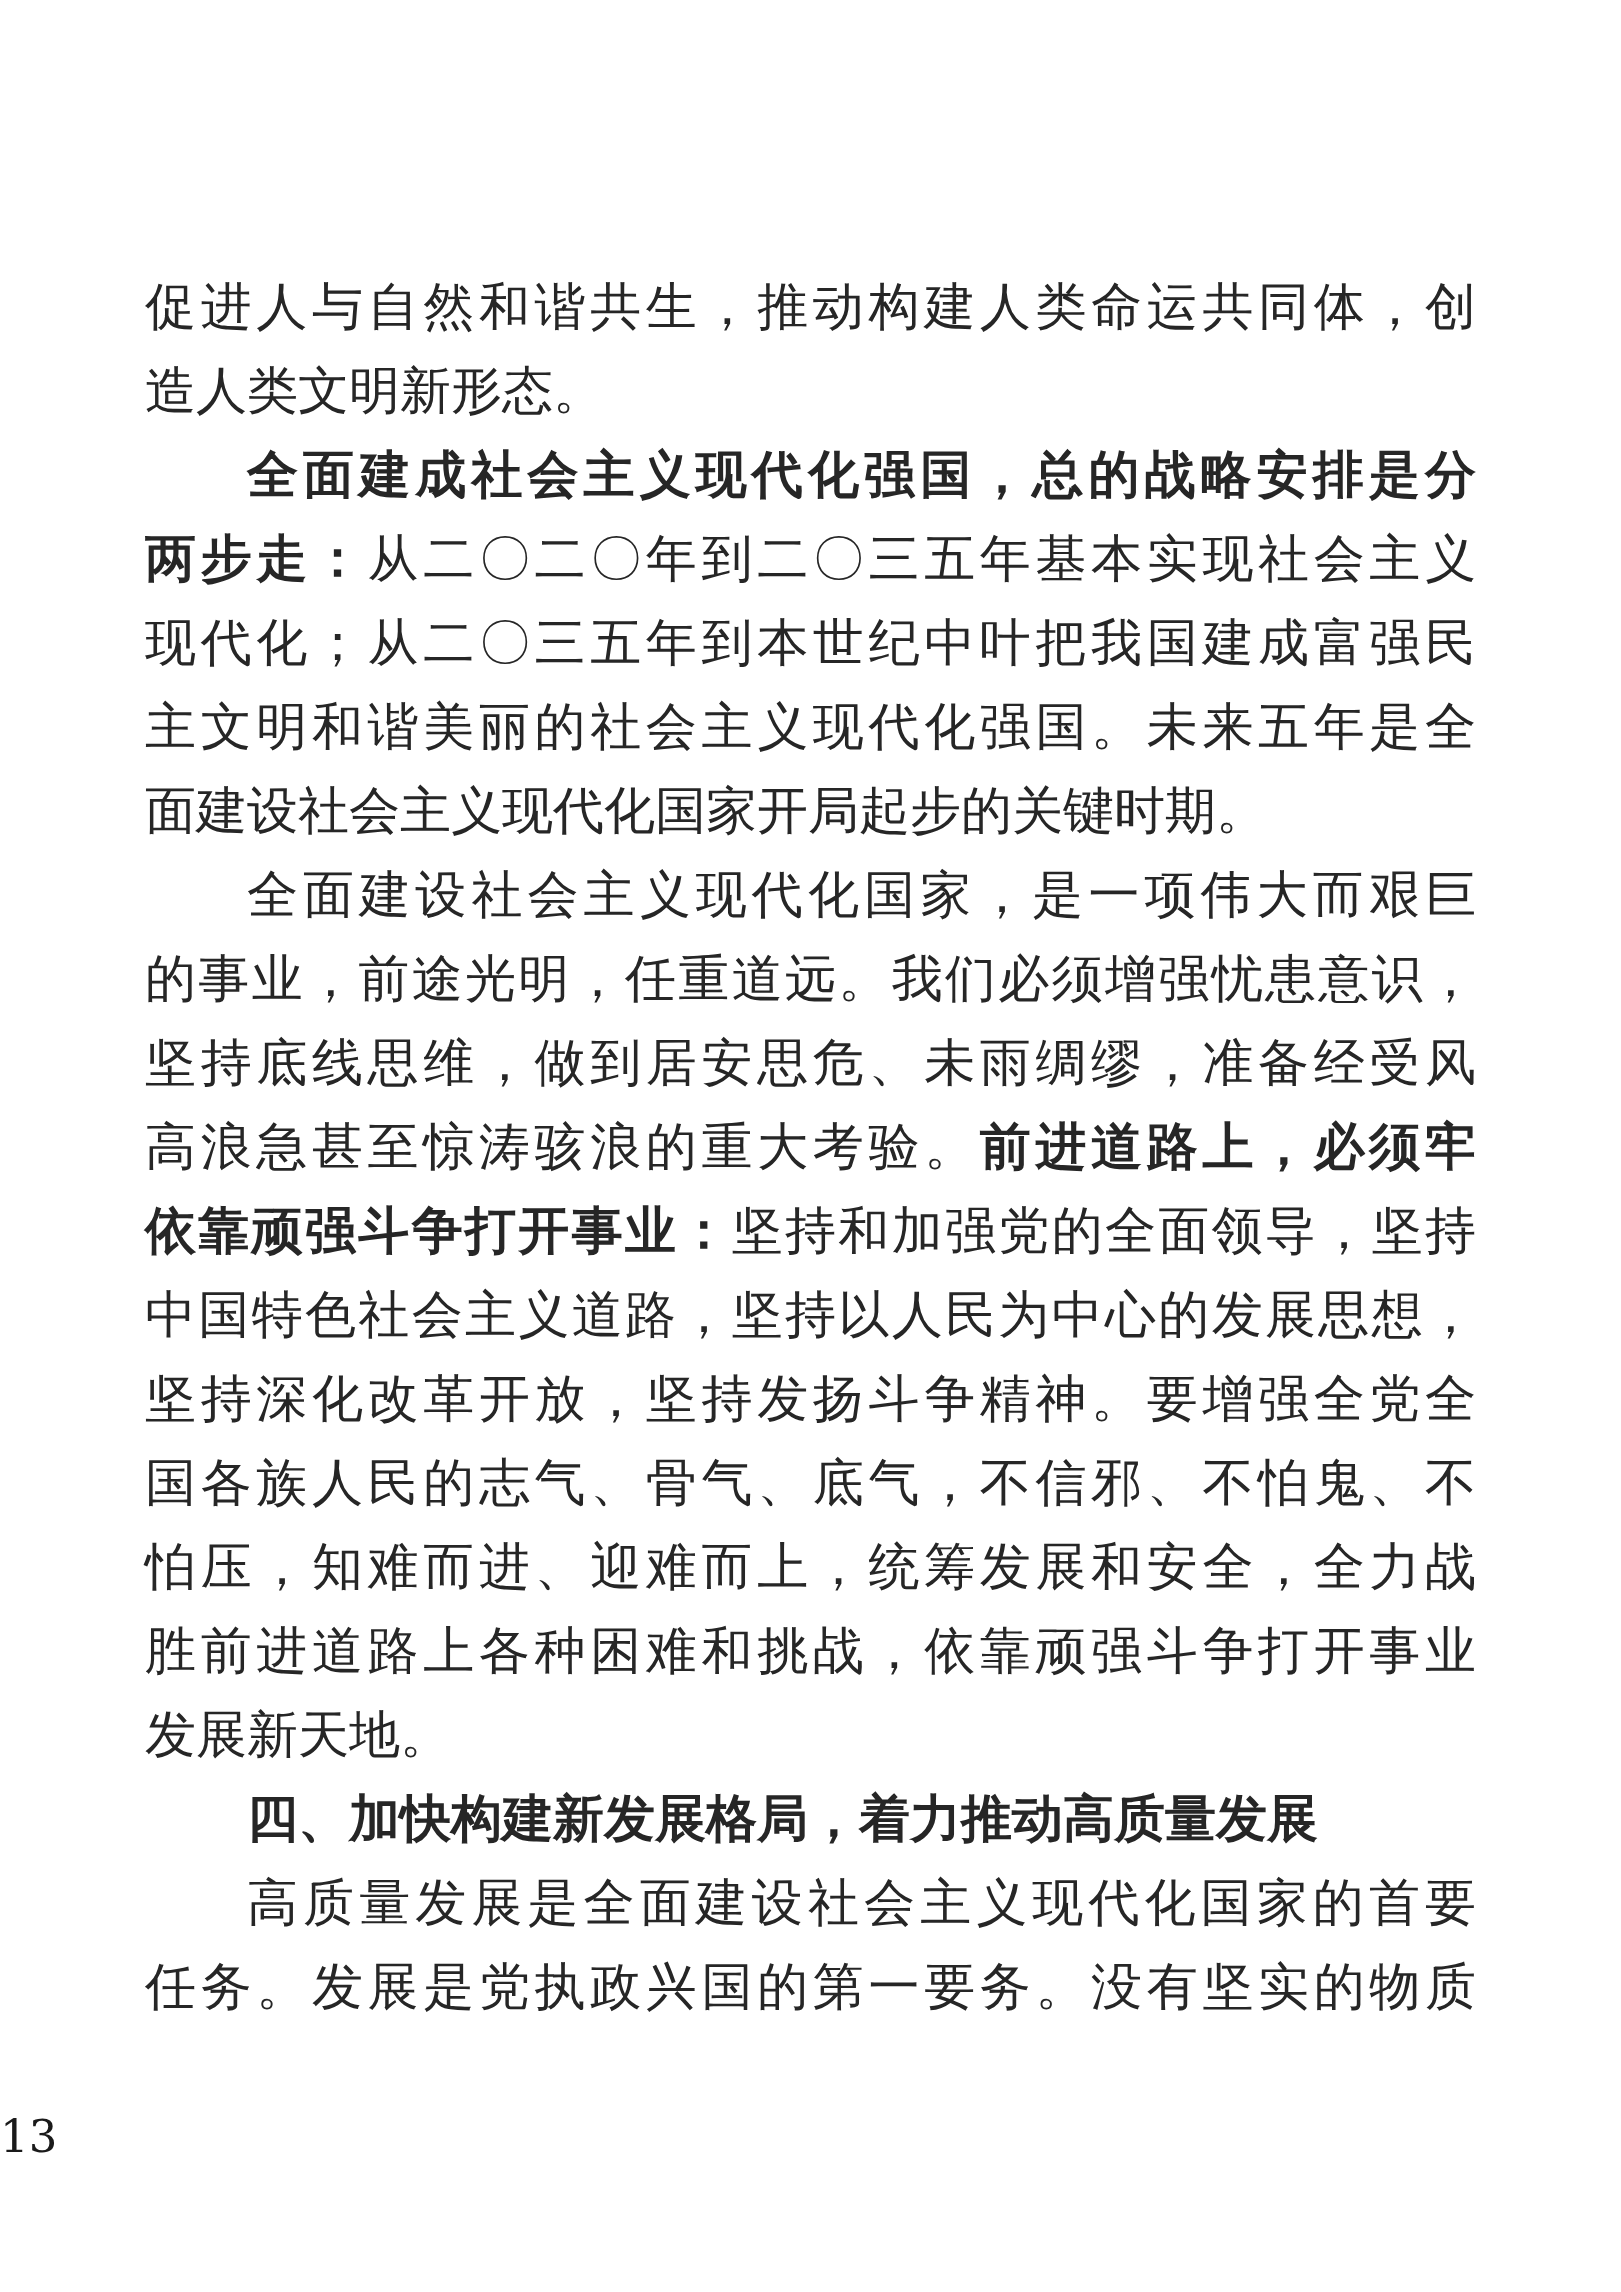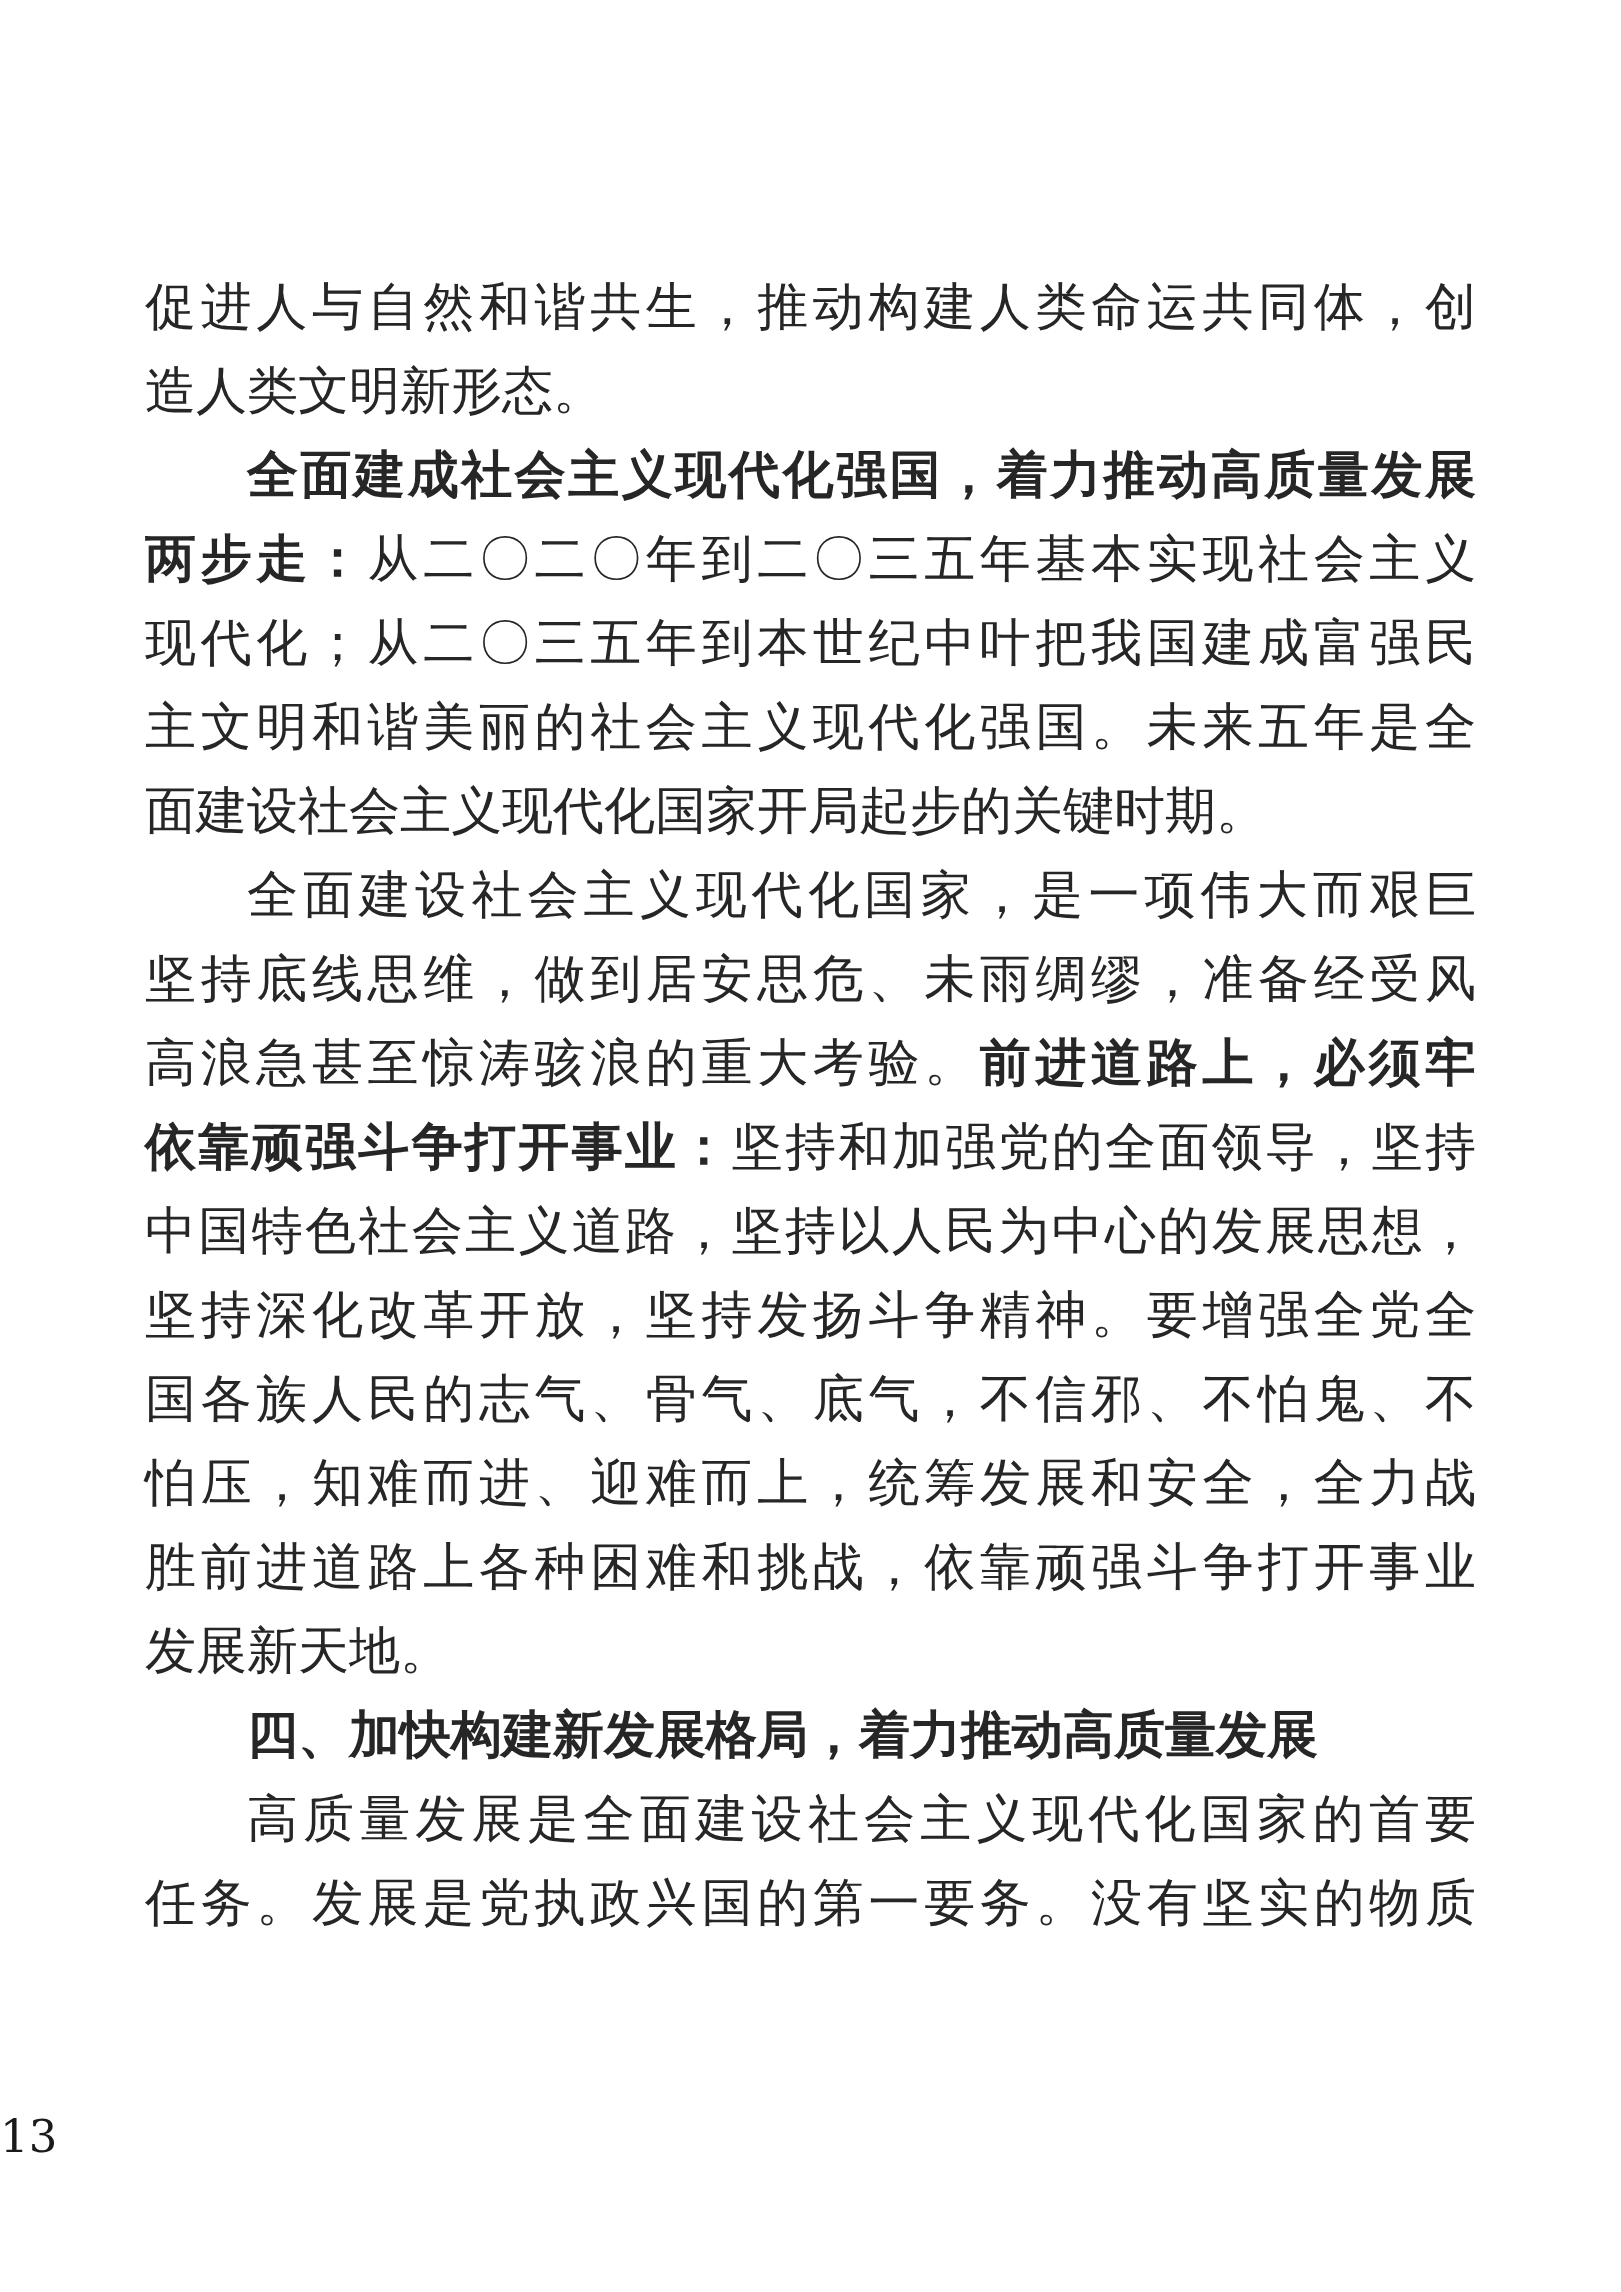--- a/index.html
+++ b/index.html
@@ -63,26 +63,27 @@
     font-family: "DejaVu Serif", "Liberation Serif", serif;
   }
 </style>
 </head>
 <body>
 
 <div class="page">
   <div class="doc-body">
       <div class="line just"><span class="r">促进人与自然和谐共生，推动构建人类命运共同体，创</span></div>
       <div class="line left"><span class="r">造人类文明新形态。</span></div>
-      <div class="line just indent"><span class="b">全面建成社会主义现代化强国，着力推动高质量发展</span></div>
+      <div class="line just indent"><span class="b">全面建成社会主义现代化强国，总的战略安排是分</span></div>
       <div class="line just"><span class="b">两步走：</span><span class="r">从二〇二〇年到二〇三五年基本实现社会主义</span></div>
       <div class="line just"><span class="r">现代化；从二〇三五年到本世纪中叶把我国建成富强民</span></div>
       <div class="line just"><span class="r">主文明和谐美丽的社会主义现代化强国。未来五年是全</span></div>
       <div class="line left"><span class="r">面建设社会主义现代化国家开局起步的关键时期。</span></div>
       <div class="line just indent"><span class="r">全面建设社会主义现代化国家，是一项伟大而艰巨</span></div>
+      <div class="line just"><span class="r">的事业，前途光明，任重道远。我们必须增强忧患意识，</span></div>
       <div class="line just"><span class="r">坚持底线思维，做到居安思危、未雨绸缪，准备经受风</span></div>
       <div class="line just"><span class="r">高浪急甚至惊涛骇浪的重大考验。</span><span class="b">前进道路上，必须牢</span></div>
       <div class="line just"><span class="b">依靠顽强斗争打开事业：</span><span class="r">坚持和加强党的全面领导，坚持</span></div>
       <div class="line just"><span class="r">中国特色社会主义道路，坚持以人民为中心的发展思想，</span></div>
       <div class="line just"><span class="r">坚持深化改革开放，坚持发扬斗争精神。要增强全党全</span></div>
       <div class="line just"><span class="r">国各族人民的志气、骨气、底气，不信邪、不怕鬼、不</span></div>
       <div class="line just"><span class="r">怕压，知难而进、迎难而上，统筹发展和安全，全力战</span></div>
       <div class="line just"><span class="r">胜前进道路上各种困难和挑战，依靠顽强斗争打开事业</span></div>
       <div class="line left"><span class="r">发展新天地。</span></div>
       <div class="line left indent"><span class="b">四、加快构建新发展格局，着力推动高质量发展</span></div>

